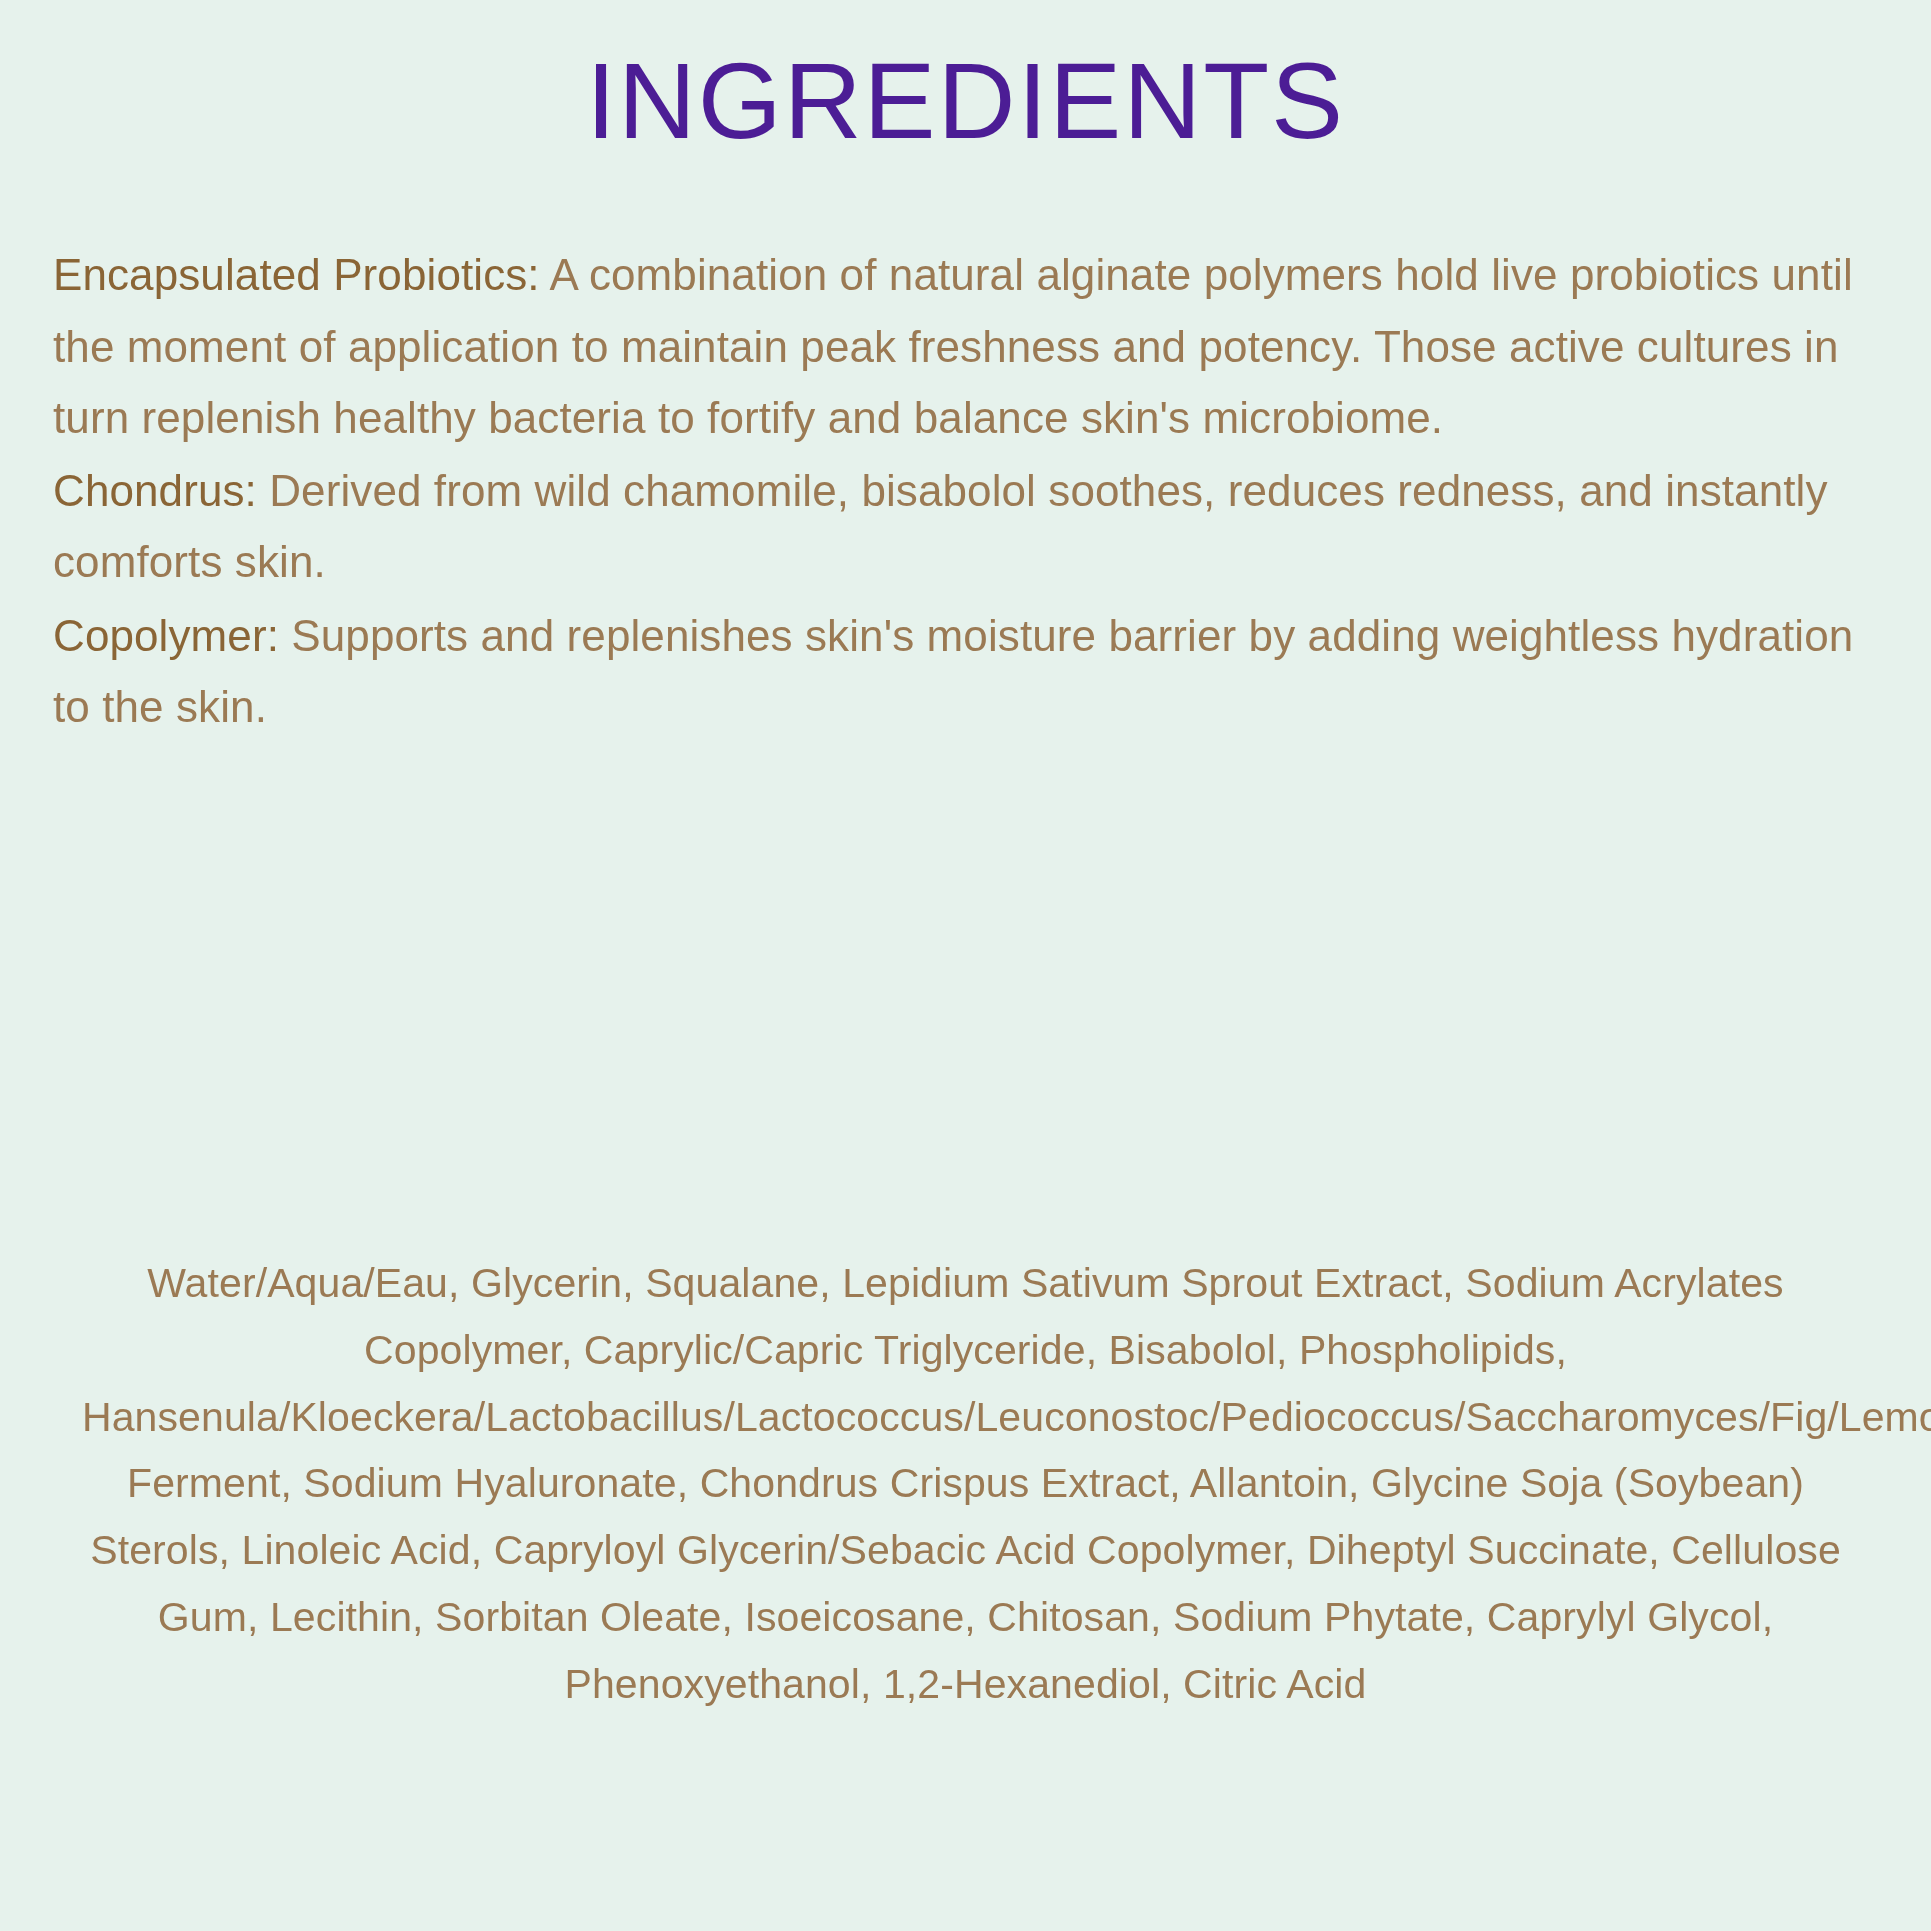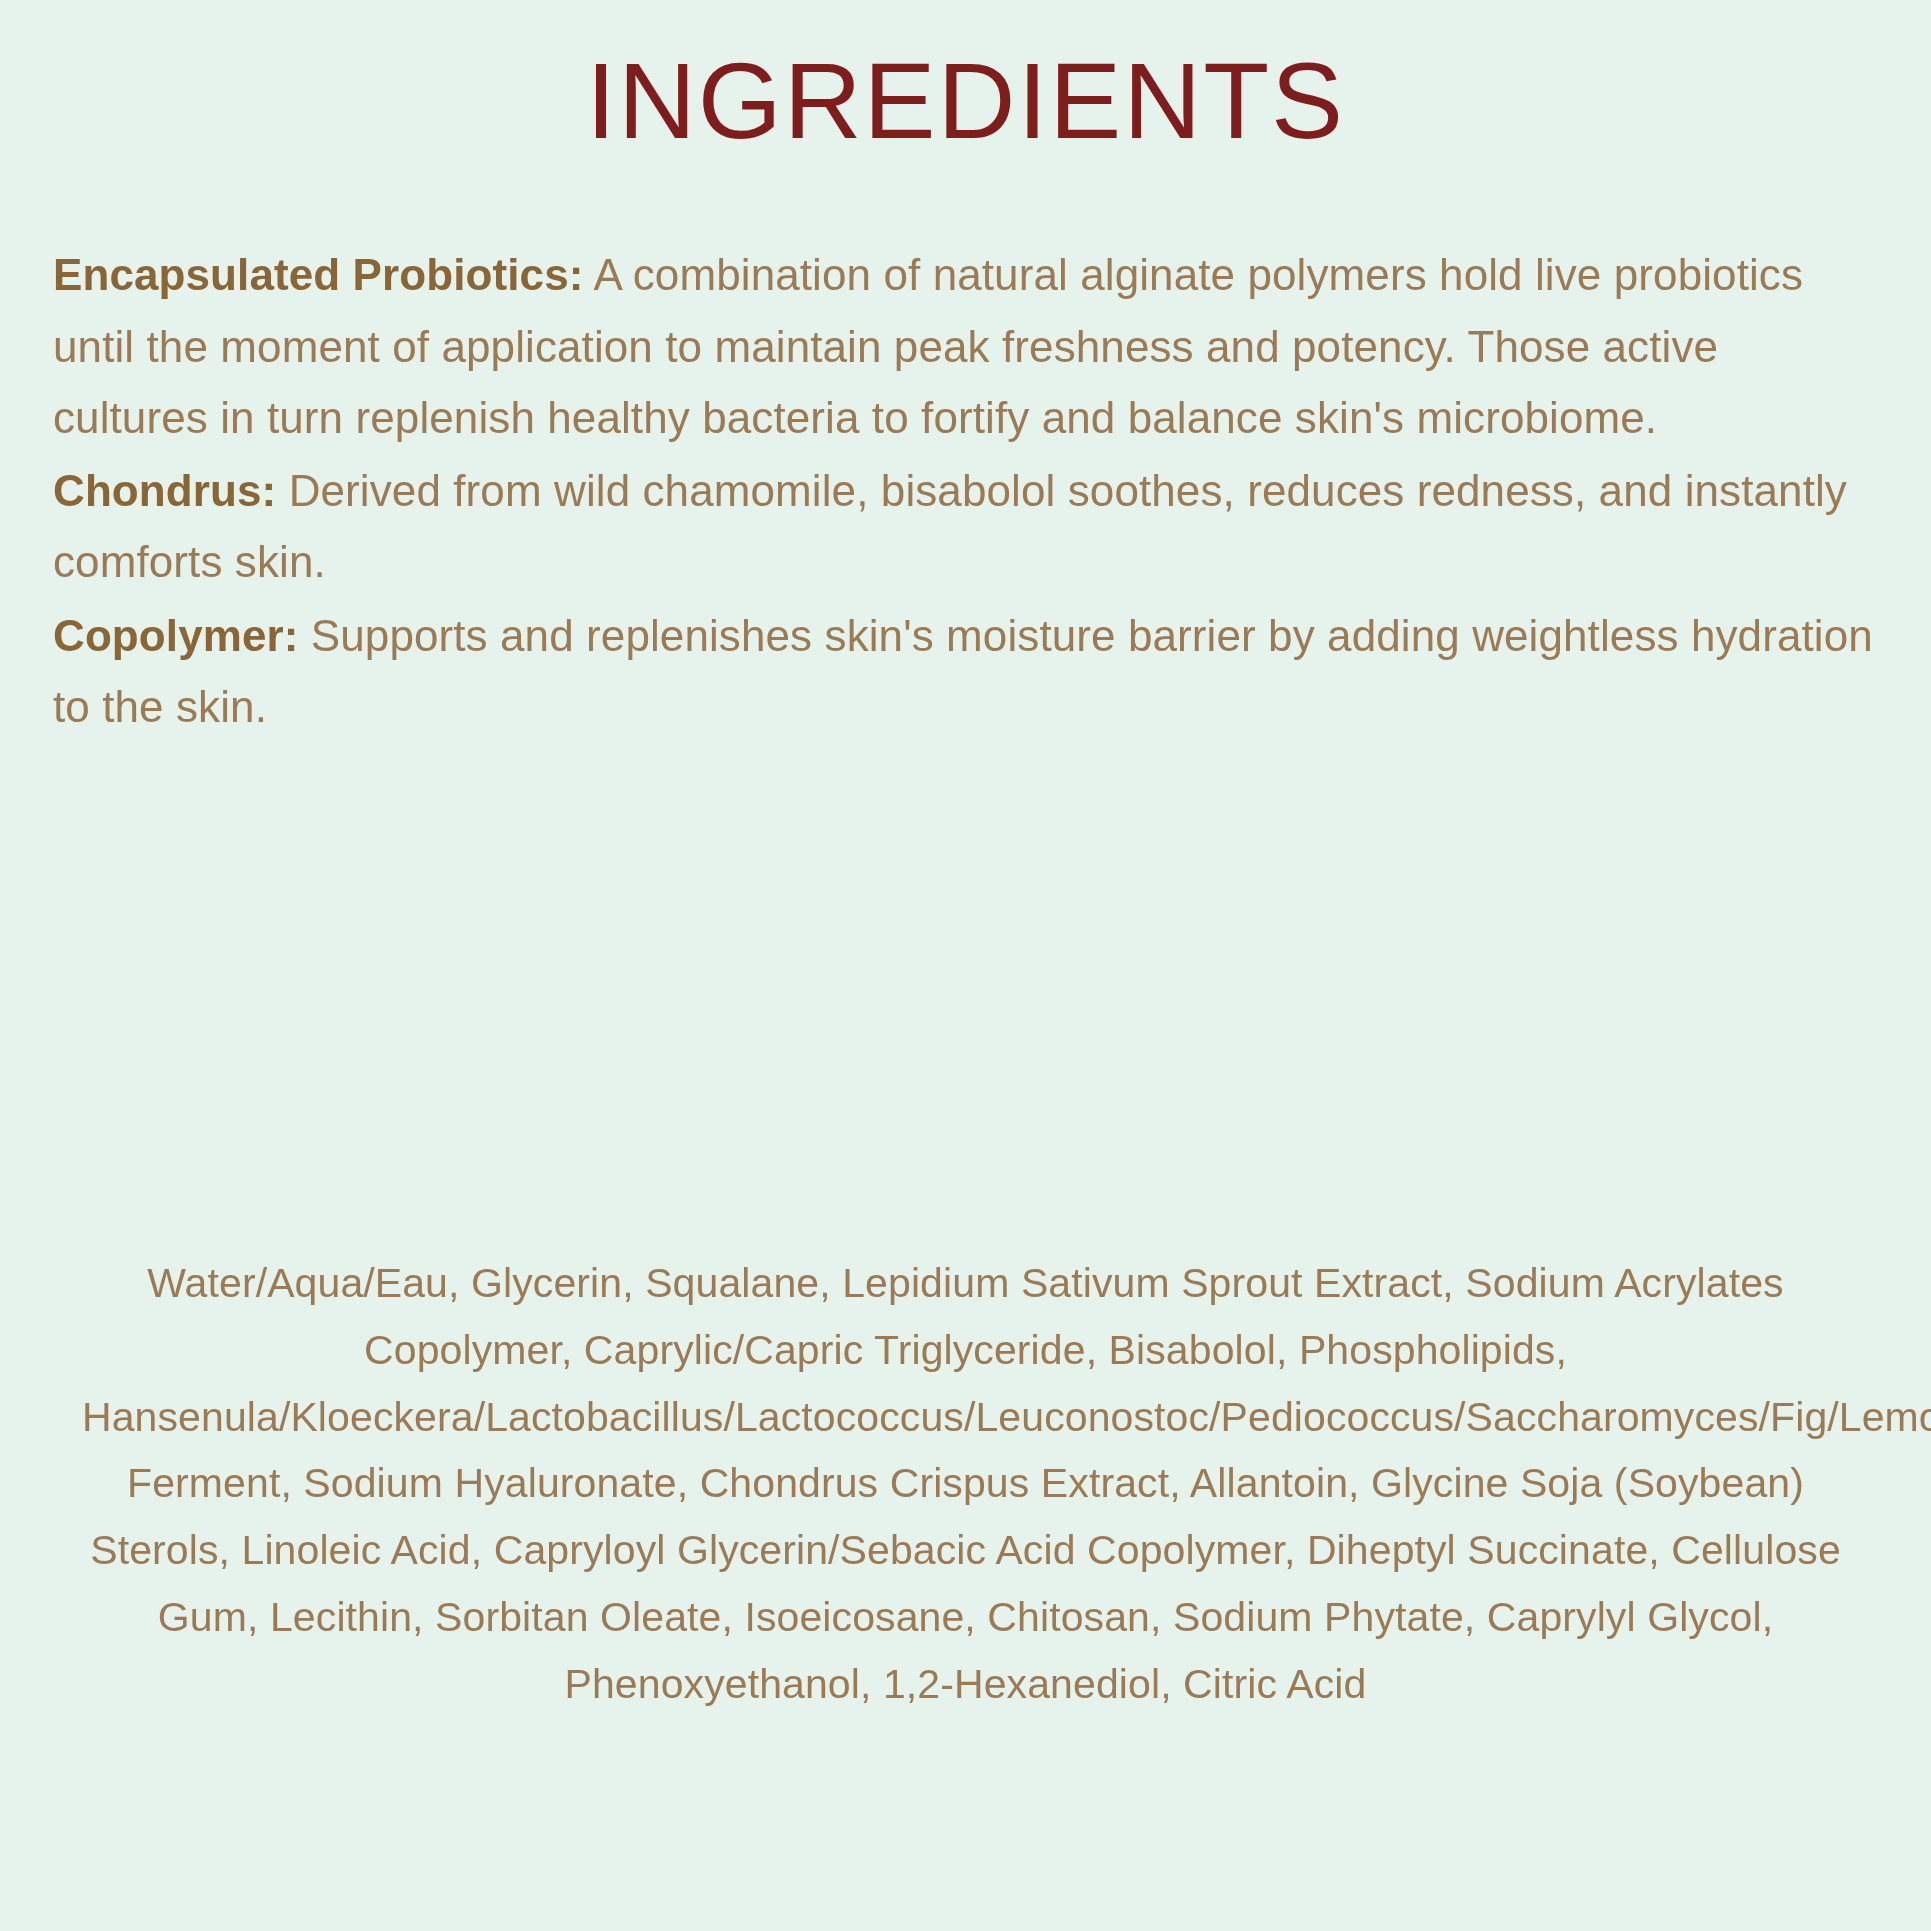--- a/index.html
+++ b/index.html
@@ -21,21 +21,21 @@
     background: #e6f2ec;
     padding: 0 53px;
     position: relative;
     overflow: hidden;
   }
   .title {
     text-align: center;
     font-size: 108px;
     font-weight: 400;
     letter-spacing: 1.9px;
-    color: #7f1d1d;
+    color: #4c1d95;
     margin: 0;
     padding-top: 37px;
     line-height: 1.18;
   }
   .subtitle {
     text-align: center;
     font-size: 60px;
     font-weight: 400;
     color: #8d6c48;
     margin: 0;
@@ -46,21 +46,21 @@
     margin-top: 75px;
     font-size: 44px;
     line-height: 1.62;
     color: #9b7a54;
     letter-spacing: 0.1px;
   }
   .highlight-block {
     margin: 0 0 1.9px 0;
   }
   .hl-term {
-    font-weight: 700;
+    font-weight: 400;
     color: #8a6536;
   }
   .hl-desc {
     font-weight: 400;
     color: #9b7a54;
   }
   .ingredient-list {
     position: absolute;
     left: 82px;
     right: 82px;

